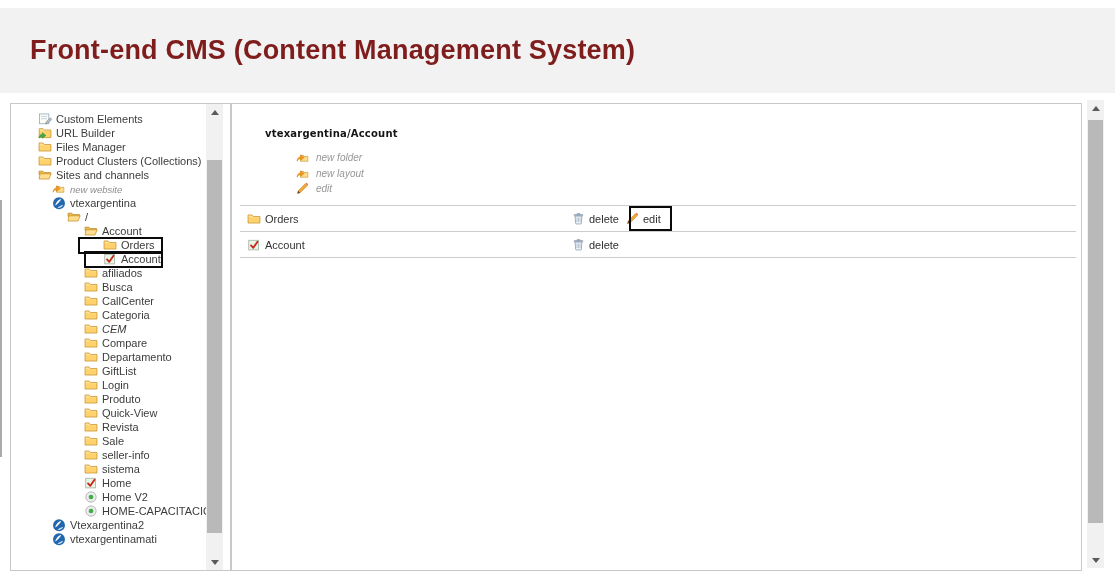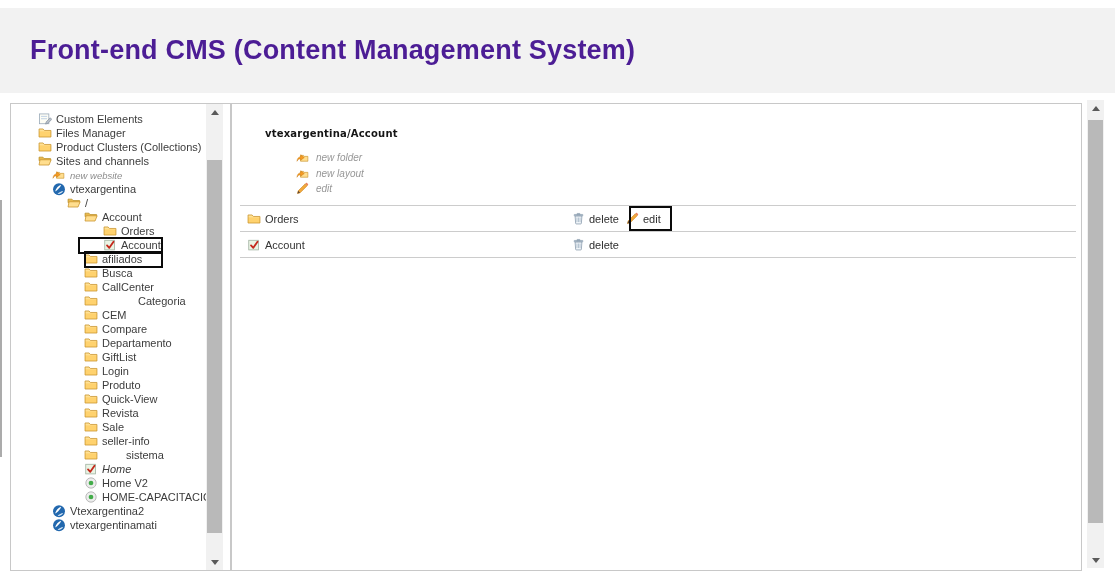--- a/index.html
+++ b/index.html
@@ -1,21 +1,21 @@
 <!DOCTYPE html>
 <html><head>
 <meta charset="utf-8">
 <style>
   html,body{margin:0;padding:0;}
   body{width:1115px;height:578px;position:relative;overflow:hidden;background:#fff;
        font-family:"Liberation Sans",sans-serif;}
 
   
   .header{position:absolute;left:0;top:8px;width:1115px;height:85px;background:var(--header-bg,#f2f2f2);}
-  .header h1{margin:0;padding:27px 0 0 30px;font-size:27px;font-weight:bold;color:#4c1d95;letter-spacing:.2px;}
+  .header h1{margin:0;padding:27px 0 0 30px;font-size:27px;font-weight:bold;color:#7f1d1d;letter-spacing:.2px;}
 
   
   .edge-line{position:absolute;left:0;top:200px;width:2px;height:257px;background:#ababab;}
 
   
   .tree-panel{position:absolute;left:10px;top:103px;width:221px;height:468px;background:#fff;
               border:1px solid var(--panel-border,#c8c8c8);box-sizing:border-box;}
   .main-panel{position:absolute;left:231px;top:103px;width:851px;height:468px;background:#fff;
               border:1px solid var(--panel-border,#c8c8c8);box-sizing:border-box;}
 
@@ -77,20 +77,31 @@
           <span class="ticon" data-name="custom-elements-icon">
             <svg viewBox="0 0 16 16" width="14" height="14">
               <rect x="1.6" y="2.2" width="10.8" height="11.2" fill="#FDFDF5" stroke="#98A8B8" stroke-width="0.9"></rect>
               <rect x="3.4" y="4.4" width="7" height="1.3" fill="#C9D8E8"></rect>
               <rect x="3.4" y="7" width="7" height="1.3" fill="#C9D8E8"></rect>
               <path d="M8.6 13.8l.8-2.6 4.6-4.6 1.8 1.8-4.6 4.6z" fill="#B7BFC9" stroke="#7E8C99" stroke-width="0.7"></path>
             </svg>
           </span>
           <span class="tlabel" data-name="tree-item-label">Custom Elements</span>
         </div>
+        <div class="trow" data-name="tree-item-url-builder" style="padding-left: 27px;">
+          <span class="ticon" data-name="url-builder-icon">
+            <svg viewBox="0 0 16 16" width="14" height="14">
+              <path d="M1.4 3h4.4l1.4 1.6h7.6v8.6H1.4z" fill="#FFE195"></path>
+              <path d="M1.4 5.8h13.4v7.4H1.4z" fill="#FFD26E"></path>
+              <path d="M1.4 3h4.4l1.4 1.6h7.6v8.6H1.4z" fill="none" stroke="#C9952F" stroke-width="0.9"></path>
+              <path d="M1 13.8c.3-2.6 1.8-4.2 4-4.4V7.6l4 3.2-4 3.2v-1.8c-1.6 0-2.8.6-4 1.6z" fill="#3FAE49" stroke="#2C8836" stroke-width="0.6"></path>
+            </svg>
+          </span>
+          <span class="tlabel" data-name="tree-item-label">URL Builder</span>
+        </div>
         <div class="trow" data-name="tree-item-files-manager" style="padding-left: 27px;">
           <span class="ticon" data-name="folder-icon">
             <svg viewBox="0 0 16 16" width="14" height="14">
               <path d="M1.2 3.4h4.6l1.5 1.7h7.5v7.5H1.2z" fill="#FFE195"></path>
               <path d="M1.2 6.1h13.6v6.5H1.2z" fill="#FFD26E"></path>
               <path d="M1.2 3.4h4.6l1.5 1.7h7.5v7.5H1.2z" fill="none" stroke="#C9952F" stroke-width="0.9" stroke-linejoin="round"></path>
             </svg>
           </span>
           <span class="tlabel" data-name="tree-item-label">Files Manager</span>
         </div>
@@ -192,31 +203,31 @@
         <div class="trow" data-name="tree-item-callcenter" style="padding-left: 73px;">
           <span class="ticon" data-name="folder-icon">
             <svg viewBox="0 0 16 16" width="14" height="14">
               <path d="M1.2 3.4h4.6l1.5 1.7h7.5v7.5H1.2z" fill="#FFE195"></path>
               <path d="M1.2 6.1h13.6v6.5H1.2z" fill="#FFD26E"></path>
               <path d="M1.2 3.4h4.6l1.5 1.7h7.5v7.5H1.2z" fill="none" stroke="#C9952F" stroke-width="0.9" stroke-linejoin="round"></path>
             </svg>
           </span>
           <span class="tlabel" data-name="tree-item-label">CallCenter</span>
         </div>
-        <div class="trow" data-name="tree-item-categoria" style="padding-left: 73px; gap: 36px;">
+        <div class="trow" data-name="tree-item-categoria" style="padding-left: 73px;">
           <span class="ticon" data-name="folder-icon">
             <svg viewBox="0 0 16 16" width="14" height="14">
               <path d="M1.2 3.4h4.6l1.5 1.7h7.5v7.5H1.2z" fill="#FFE195"></path>
               <path d="M1.2 6.1h13.6v6.5H1.2z" fill="#FFD26E"></path>
               <path d="M1.2 3.4h4.6l1.5 1.7h7.5v7.5H1.2z" fill="none" stroke="#C9952F" stroke-width="0.9" stroke-linejoin="round"></path>
             </svg>
           </span>
           <span class="tlabel" data-name="tree-item-label">Categoria</span>
         </div>
-        <div class="trow" data-name="tree-item-cem" style="padding-left: 73px;">
+        <div class="trow" data-name="tree-item-cem" style="padding-left: 73px; font-style: italic;">
           <span class="ticon" data-name="folder-icon">
             <svg viewBox="0 0 16 16" width="14" height="14">
               <path d="M1.2 3.4h4.6l1.5 1.7h7.5v7.5H1.2z" fill="#FFE195"></path>
               <path d="M1.2 6.1h13.6v6.5H1.2z" fill="#FFD26E"></path>
               <path d="M1.2 3.4h4.6l1.5 1.7h7.5v7.5H1.2z" fill="none" stroke="#C9952F" stroke-width="0.9" stroke-linejoin="round"></path>
             </svg>
           </span>
           <span class="tlabel" data-name="tree-item-label">CEM</span>
         </div>
         <div class="trow" data-name="tree-item-compare" style="padding-left: 73px;">
@@ -302,31 +313,31 @@
         <div class="trow" data-name="tree-item-seller-info" style="padding-left: 73px;">
           <span class="ticon" data-name="folder-icon">
             <svg viewBox="0 0 16 16" width="14" height="14">
               <path d="M1.2 3.4h4.6l1.5 1.7h7.5v7.5H1.2z" fill="#FFE195"></path>
               <path d="M1.2 6.1h13.6v6.5H1.2z" fill="#FFD26E"></path>
               <path d="M1.2 3.4h4.6l1.5 1.7h7.5v7.5H1.2z" fill="none" stroke="#C9952F" stroke-width="0.9" stroke-linejoin="round"></path>
             </svg>
           </span>
           <span class="tlabel" data-name="tree-item-label">seller-info</span>
         </div>
-        <div class="trow" data-name="tree-item-sistema" style="padding-left: 73px; gap: 24px;">
+        <div class="trow" data-name="tree-item-sistema" style="padding-left: 73px;">
           <span class="ticon" data-name="folder-icon">
             <svg viewBox="0 0 16 16" width="14" height="14">
               <path d="M1.2 3.4h4.6l1.5 1.7h7.5v7.5H1.2z" fill="#FFE195"></path>
               <path d="M1.2 6.1h13.6v6.5H1.2z" fill="#FFD26E"></path>
               <path d="M1.2 3.4h4.6l1.5 1.7h7.5v7.5H1.2z" fill="none" stroke="#C9952F" stroke-width="0.9" stroke-linejoin="round"></path>
             </svg>
           </span>
           <span class="tlabel" data-name="tree-item-label">sistema</span>
         </div>
-        <div class="trow" data-name="tree-item-home" style="padding-left: 73px; font-style: italic;">
+        <div class="trow" data-name="tree-item-home" style="padding-left: 73px;">
           <span class="ticon" data-name="layout-check-icon">
             <svg viewBox="0 0 16 16" width="14" height="14">
               <rect x="2" y="2.6" width="11.2" height="11" fill="#EAF4E4" stroke="#9FB0A0" stroke-width="0.9"></rect>
               <path d="M4.6 8.4l2.6 2.8 4.8-7" fill="none" stroke="#C4281C" stroke-width="2.1" stroke-linecap="round" stroke-linejoin="round"></path>
             </svg>
           </span>
           <span class="tlabel" data-name="tree-item-label">Home</span>
         </div>
         <div class="trow" data-name="tree-item-home-v2" style="padding-left: 73px;">
           <span class="ticon" data-name="layout-dot-icon">

